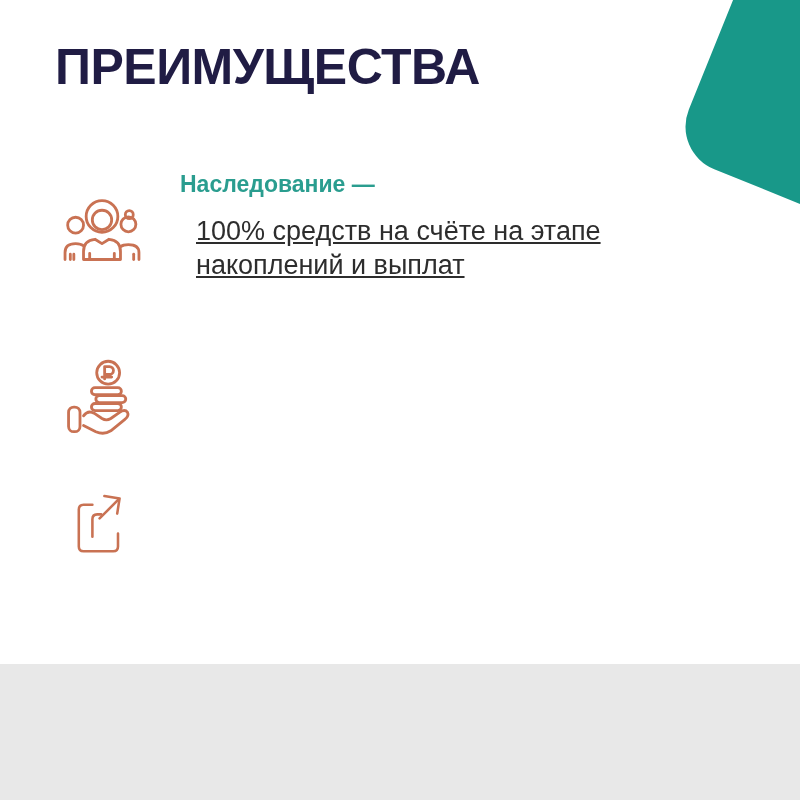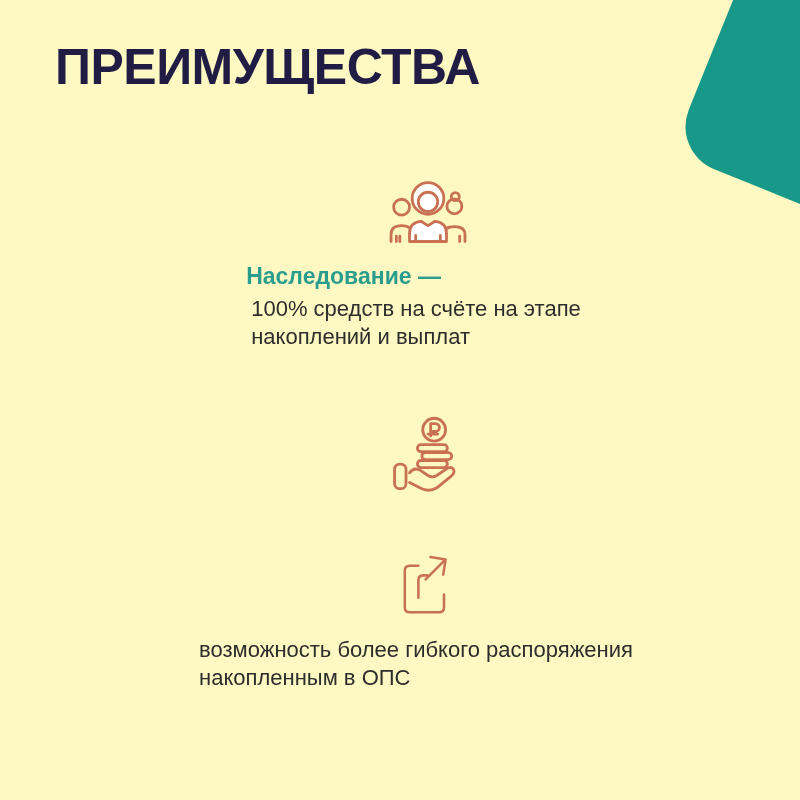--- a/index.html
+++ b/index.html
@@ -1,19 +1,19 @@
 <!DOCTYPE html>
 <html><head>
 <meta charset="utf-8">
 <style>
   html,body{margin:0;padding:0;background:#e8e8e8;}
   .canvas{
     position:relative;
-    width:800px;height:800px;
-    background:#fef9c3;
+    width:800px;height:664px;
+    background:#ffffff;
     overflow:hidden;
     font-family:"Liberation Sans","DejaVu Sans",sans-serif;
   }
   .corner-shape{
     position:absolute;
     left:735px;top:-174px;
     width:420px;height:420px;
     background:#189889;
     border-radius:46px;
     transform:rotate(22deg);
@@ -24,21 +24,20 @@
     font-size:50px;
     line-height:1.0;
     font-weight:800;
     letter-spacing:-0.5px;
     color:#201c44;
   }
   .rows{margin-top:78px;}
   .row{
     display:flex;
     align-items:center;
-    flex-direction:column;
   }
   .row.r2{margin-top:55px;}
   .row.r3{margin-top:28px;}
   .row.r4{margin-top:36px;}
   .icon-box{
     width:92px;
     margin-left:56px;
     flex:0 0 92px;
     display:flex;
     justify-content:center;
@@ -52,25 +51,26 @@
   .item-title{
     white-space:pre-line;
     font-size:23px;
     line-height:1.22;
     font-weight:700;
     color:#2a9d8f;
     margin:0 0 4px 0;
   }
   .item-desc{
     white-space:pre-line;
-    font-size:22px;
+    font-size:27px;
     line-height:1.27;
     font-weight:400;
     color:#2d2d2d;
-    margin:5px;
+    margin:16px;
+    text-decoration:underline;
   }
   .stroke{
     fill:none;
     stroke:#c97253;
     stroke-width:3.2;
     stroke-linecap:round;
     stroke-linejoin:round;
   }
   .stroke-fill{
     fill:#ffffff;
@@ -135,19 +135,17 @@
     <div class="row r4">
       <div class="icon-box">
         <svg width="80" height="84" viewBox="0 0 100 104" aria-hidden="true">
           <path class="stroke" d="M38 28 H27 Q21 28 21 34 V80 Q21 86 27 86 H64 Q70 86 70 80 V64"></path>
           <path class="stroke" d="M38 68 V46 Q38 40 44 40 H49"></path>
           <path class="stroke" d="M47 45 L71 21"></path>
           <path class="stroke" d="M53 17 L72 20 L69 39"></path>
         </svg>
       </div>
       <div class="txt">
-        <p class="item-desc">возможность более гибкого распоряжения
-накопленным в ОПС</p>
       </div>
     </div>
 
   </div>
 </div>
 
 </body></html>

